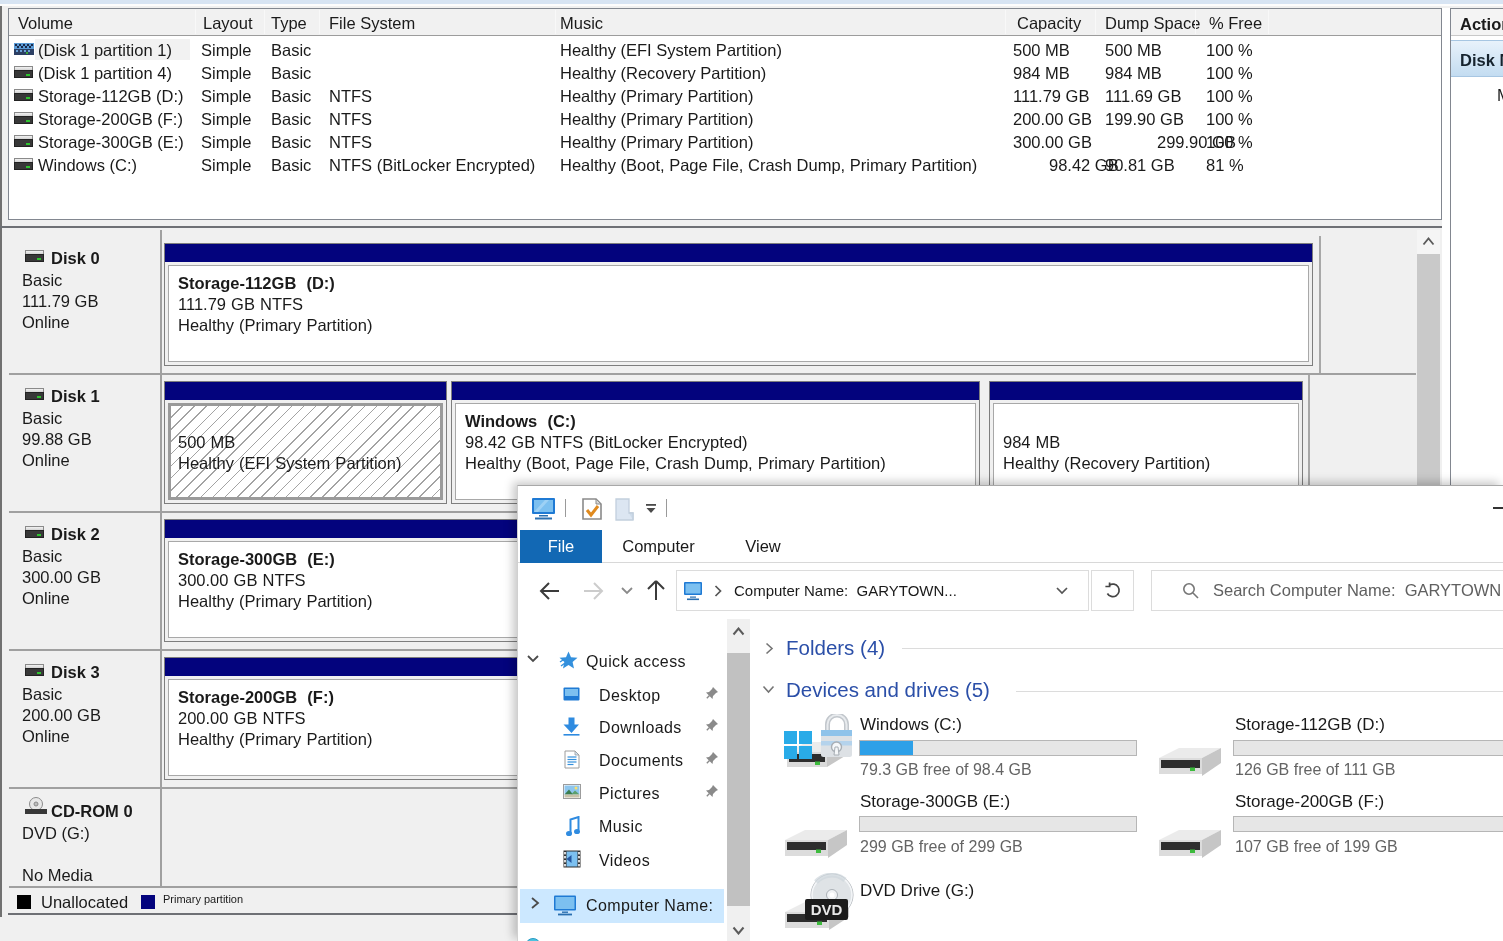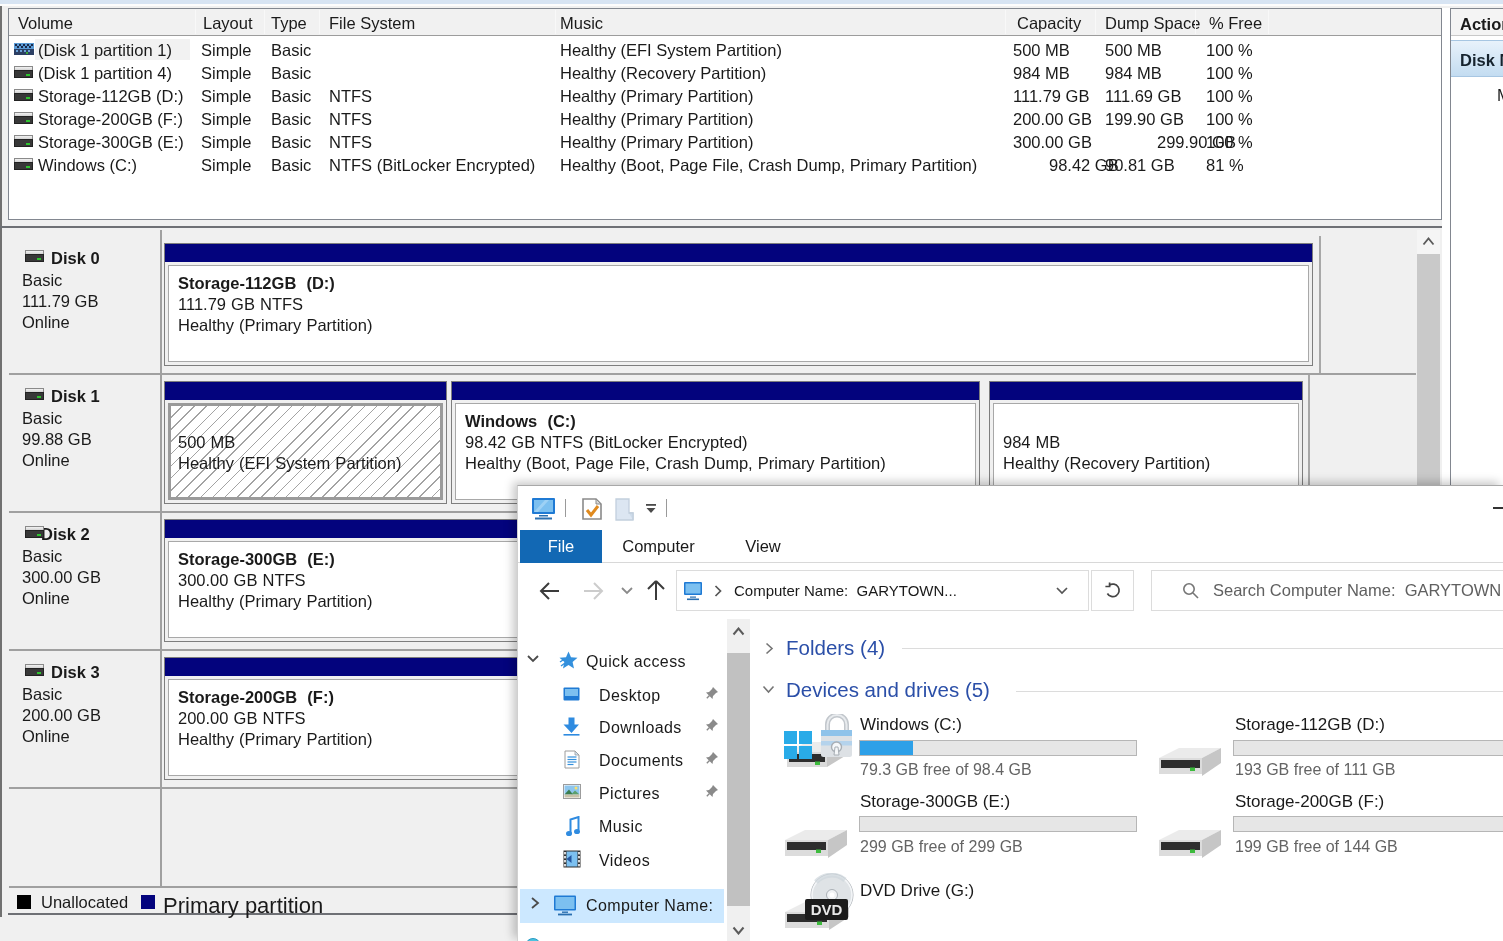--- a/index.html
+++ b/index.html
@@ -204,28 +204,33 @@
   <div class="dlabel" style="top:157px"><div class="dico" style="left:3px;top:2px">
         <div class="t"></div>
         <div class="b"></div>
         <div class="g"></div>
       </div><b style="margin-left:29px">Disk 1</b><div style="margin-top:1px">Basic<br>99.88 GB<br>Online</div></div>
 
   <div class="dlabel" style="top:295px"><div class="dico" style="left:3px;top:2px">
         <div class="t"></div>
         <div class="b"></div>
         <div class="g"></div>
-      </div><b style="margin-left:19px">Disk 2</b><div style="margin-top:1px">Basic<br>300.00 GB<br>Online</div></div>
+      </div><b style="margin-left:29px">Disk 2</b><div style="margin-top:1px">Basic<br>300.00 GB<br>Online</div></div>
 
   <div class="dlabel" style="top:433px"><div class="dico" style="left:3px;top:2px">
         <div class="t"></div>
         <div class="b"></div>
         <div class="g"></div>
       </div><b style="margin-left:29px">Disk 3</b><div style="margin-top:1px">Basic<br>200.00 GB<br>Online</div></div>
 
+  <div class="dlabel" style="top:572px"><svg class="abs" style="left:3px;top:-4px" width="22" height="18">
+        <circle cx="11" cy="7" r="6.5" fill="#e8e8e8" stroke="#8a8a8a"></circle>
+        <circle cx="11" cy="7" r="2" fill="#bdbdbd" stroke="#8a8a8a"></circle>
+        <rect x="0" y="12" width="22" height="5" fill="#383838"></rect>
+      </svg><b style="margin-left:29px">CD-ROM 0</b><div style="margin-top:1px">DVD (G:)<br><br>No Media</div></div>
 
   <div class="pbox" style="left:156px;top:14px;width:1149px;height:123px">
       <div class="pband"></div>
       <div class="pbody"><b>Storage-112GB&nbsp; (D:)</b><br>111.79 GB NTFS<br>Healthy (Primary Partition)</div>
     </div>
 
   <div class="pbox" style="left:156px;top:152px;width:283px;height:123px">
       <div class="pband"></div>
       <div class="pbody hatch" style="border-color:#9a9a9a;border-width:3px;padding-top:5px;padding-left:7px"><br>500 MB<br>Healthy (EFI System Partition)</div>
     </div>
@@ -244,21 +249,21 @@
     </div>
 
   <div class="pbox" style="left:156px;top:428px;width:1151px;height:123px">
       <div class="pband"></div>
       <div class="pbody"><b>Storage-200GB&nbsp; (F:)</b><br>200.00 GB NTFS<br>Healthy (Primary Partition)</div>
     </div>
 
   <div class="lsq" style="left:9px;top:666px;background:#000"></div>
   <span class="abs" style="left:33px;top:664px;font-size:16.5px">Unallocated</span>
   <div class="lsq" style="left:133px;top:666px;background:#03037d"></div>
-  <span class="abs" style="left:155px;top:664px;font-size:22px">Primary partition</span>
+  <span class="abs" style="left:155px;top:664px;font-size:11px">Primary partition</span>
 
   <div id="dsb">
     <svg style="position:absolute;left:5px;top:7px" width="13" height="9" viewBox="0 0 13 9">
         <path d="M1.5 7.5 L6.5 1.5 L11.5 7.5" fill="none" stroke="#5b5b5b" stroke-width="1.8"></path>
       </svg>
     <div style="position:absolute;left:0;top:24px;width:23px;height:232px;background:#c9c9c9"></div>
   </div>
 </div>
 
 <div class="abs" style="left:1442px;top:8px;width:8px;height:908px;background:#fff"></div>
@@ -494,21 +499,21 @@
 
   <svg class="abs" style="left:639px;top:260px" width="66" height="30" viewBox="0 0 66 30">
       <path d="M2 12 L22 2 H64 L45 12z" fill="#ebebeb"></path>
       <path d="M45 12 H2 v16 h43z" fill="#dcdcdc"></path>
       <path d="M45 12 L64 2 v15 l-19 13z" fill="#c6c6c6"></path>
       <rect x="4" y="14" width="39" height="8" fill="#2d2d2d"></rect>
       <rect x="33" y="21.5" width="5" height="3.5" fill="#3dbb3d"></rect>
     </svg>
   <div class="abs tile-t" style="left:717px;top:229px">Storage-112GB (D:)</div>
   <div class="bar" style="left:715px;top:254px;width:278px"></div>
-  <div class="abs tile-s" style="left:717px;top:275px">193 GB free of 111 GB</div>
+  <div class="abs tile-s" style="left:717px;top:275px">126 GB free of 111 GB</div>
 
   <svg class="abs" style="left:265px;top:342px" width="66" height="30" viewBox="0 0 66 30">
       <path d="M2 12 L22 2 H64 L45 12z" fill="#ebebeb"></path>
       <path d="M45 12 H2 v16 h43z" fill="#dcdcdc"></path>
       <path d="M45 12 L64 2 v15 l-19 13z" fill="#c6c6c6"></path>
       <rect x="4" y="14" width="39" height="8" fill="#2d2d2d"></rect>
       <rect x="33" y="21.5" width="5" height="3.5" fill="#3dbb3d"></rect>
     </svg>
   <div class="abs tile-t" style="left:342px;top:306px">Storage-300GB (E:)</div>
   <div class="bar" style="left:341px;top:330px;width:278px"></div>
@@ -516,21 +521,21 @@
 
   <svg class="abs" style="left:639px;top:342px" width="66" height="30" viewBox="0 0 66 30">
       <path d="M2 12 L22 2 H64 L45 12z" fill="#ebebeb"></path>
       <path d="M45 12 H2 v16 h43z" fill="#dcdcdc"></path>
       <path d="M45 12 L64 2 v15 l-19 13z" fill="#c6c6c6"></path>
       <rect x="4" y="14" width="39" height="8" fill="#2d2d2d"></rect>
       <rect x="33" y="21.5" width="5" height="3.5" fill="#3dbb3d"></rect>
     </svg>
   <div class="abs tile-t" style="left:717px;top:306px">Storage-200GB (F:)</div>
   <div class="bar" style="left:715px;top:330px;width:278px"></div>
-  <div class="abs tile-s" style="left:717px;top:352px">199 GB free of 144 GB</div>
+  <div class="abs tile-s" style="left:717px;top:352px">107 GB free of 199 GB</div>
 
   <svg class="abs" style="left:265px;top:387px" width="78" height="66" viewBox="0 0 78 66">
     <path d="M2 39 L22 29 H66 L46 39z" fill="#ebebeb"></path>
       <path d="M46 39 H2 v16 h44z" fill="#dcdcdc"></path>
       <path d="M46 39 L66 29 v15 l-20 13z" fill="#c6c6c6"></path>
       <rect x="4" y="41" width="40" height="8" fill="#2d2d2d"></rect>
       <rect x="34" y="48.5" width="5" height="3.5" fill="#3dbb3d"></rect>
     <circle cx="49" cy="22" r="21" fill="#dfe3e6" stroke="#b0b5ba"></circle>
       <circle cx="49" cy="22" r="20" fill="none" stroke="#f4f6f8" stroke-width="1.5"></circle>
       <path d="M33 9 A21 21 0 0 1 62 7" fill="none" stroke="#cdd5db" stroke-width="5" opacity="0.7"></path>

